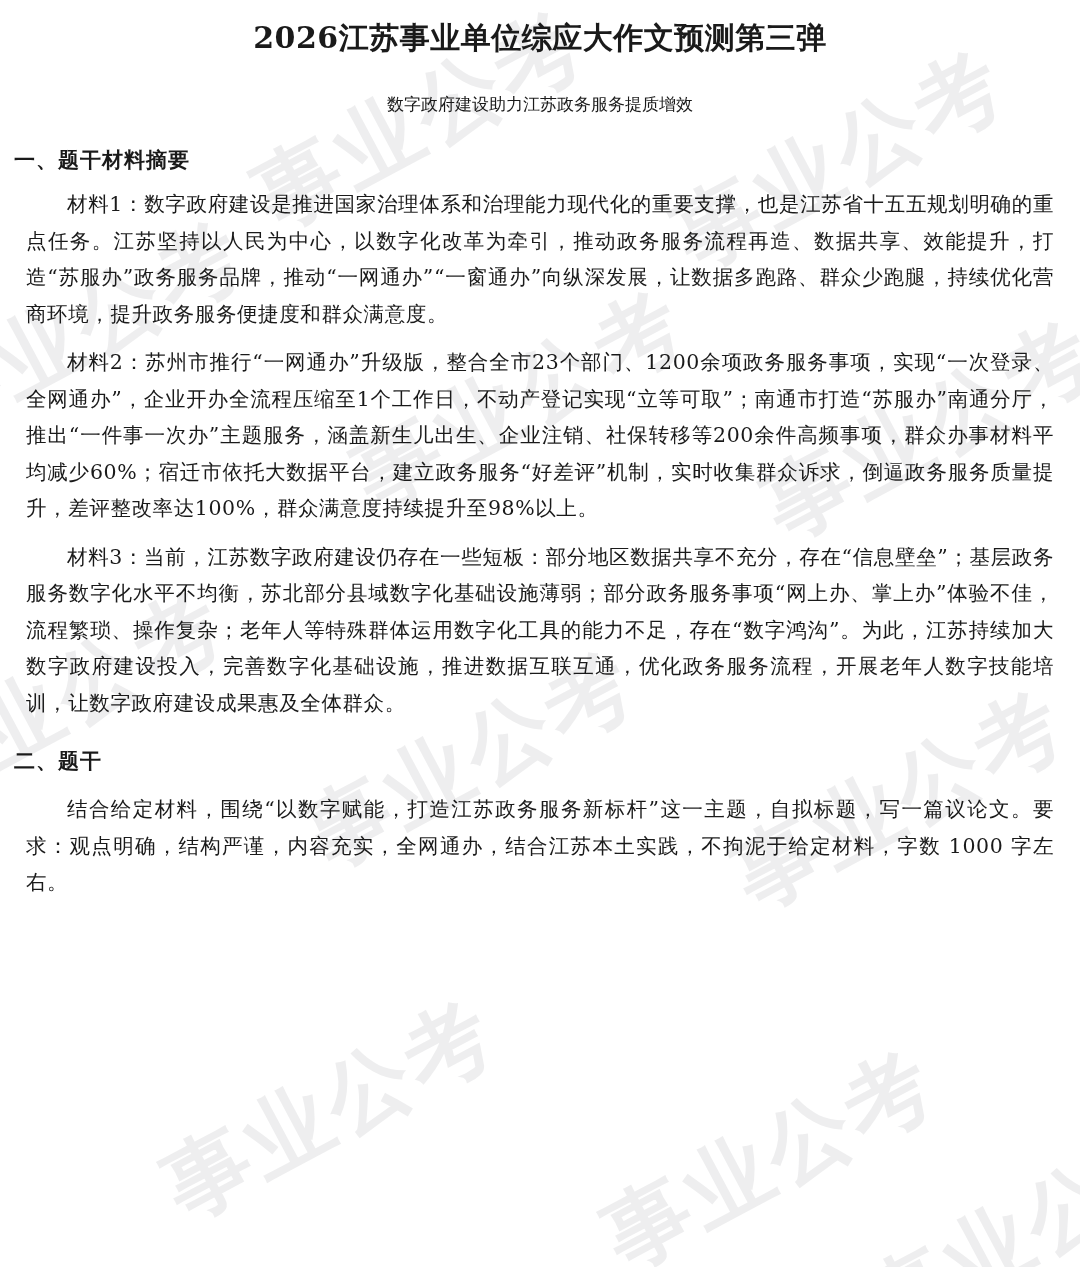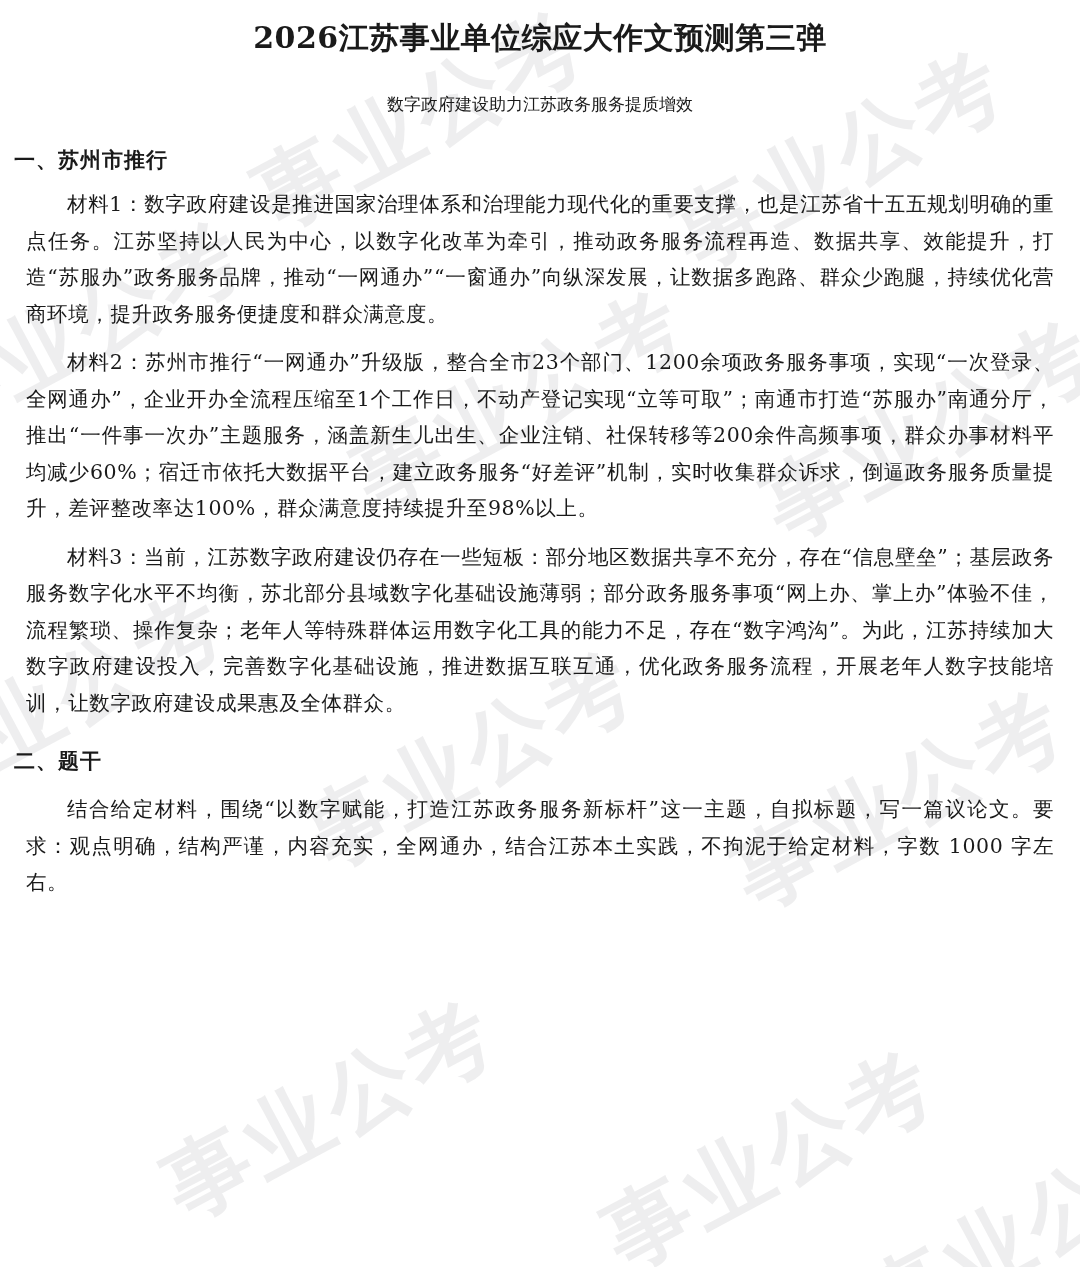--- a/index.html
+++ b/index.html
@@ -93,21 +93,21 @@
     <div class="wm" style="left: 900px; top: 800px; font-size: 86px; transform: translate(-50%, -50%) rotate(-28deg);">事业公考</div>
     <div class="wm" style="left: 330px; top: 1110px; font-size: 86px; transform: translate(-50%, -50%) rotate(-28deg);">事业公考</div>
     <div class="wm" style="left: 770px; top: 1160px; font-size: 86px; transform: translate(-50%, -50%) rotate(-28deg);">事业公考</div>
     <div class="wm" style="left: 1030px; top: 1230px; font-size: 86px; transform: translate(-50%, -50%) rotate(-28deg);">事业公考</div>
   </div>
 
 <div id="doc">
   <h1 class="title-main">2026江苏事业单位综应大作文预测第三弹</h1>
   <h2 class="title-sub">数字政府建设助力江苏政务服务提质增效</h2>
 
-  <h3 class="section-head">一、苏州市推行</h3>
+  <h3 class="section-head">一、题干材料摘要</h3>
   <p class="para">材料1：数字政府建设是推进国家治理体系和治理能力现代化的重要支撑，也是江苏省十五五规划明确的重点任务。江苏坚持以人民为中心，以数字化改革为牵引，推动政务服务流程再造、数据共享、效能提升，打造“苏服办”政务服务品牌，推动“一网通办”“一窗通办”向纵深发展，让数据多跑路、群众少跑腿，持续优化营商环境，提升政务服务便捷度和群众满意度。</p>
   <p class="para">材料2：苏州市推行“一网通办”升级版，整合全市23个部门、1200余项政务服务事项，实现“一次登录、全网通办”，企业开办全流程压缩至1个工作日，不动产登记实现“立等可取”；南通市打造“苏服办”南通分厅，推出“一件事一次办”主题服务，涵盖新生儿出生、企业注销、社保转移等200余件高频事项，群众办事材料平均减少60%；宿迁市依托大数据平台，建立政务服务“好差评”机制，实时收集群众诉求，倒逼政务服务质量提升，差评整改率达100%，群众满意度持续提升至98%以上。</p>
   <p class="para">材料3：当前，江苏数字政府建设仍存在一些短板：部分地区数据共享不充分，存在“信息壁垒”；基层政务服务数字化水平不均衡，苏北部分县域数字化基础设施薄弱；部分政务服务事项“网上办、掌上办”体验不佳，流程繁琐、操作复杂；老年人等特殊群体运用数字化工具的能力不足，存在“数字鸿沟”。为此，江苏持续加大数字政府建设投入，完善数字化基础设施，推进数据互联互通，优化政务服务流程，开展老年人数字技能培训，让数字政府建设成果惠及全体群众。</p>
 
   <h3 class="section-head second">二、题干</h3>
   <div class="prompt-block">
     <p class="para">结合给定材料，围绕“以数字赋能，打造江苏政务服务新标杆”这一主题，自拟标题，写一篇议论文。要求：观点明确，结构严谨，内容充实，全网通办，结合江苏本土实践，不拘泥于给定材料，字数 1000 字左右。</p>
   </div>
 </div>
 

